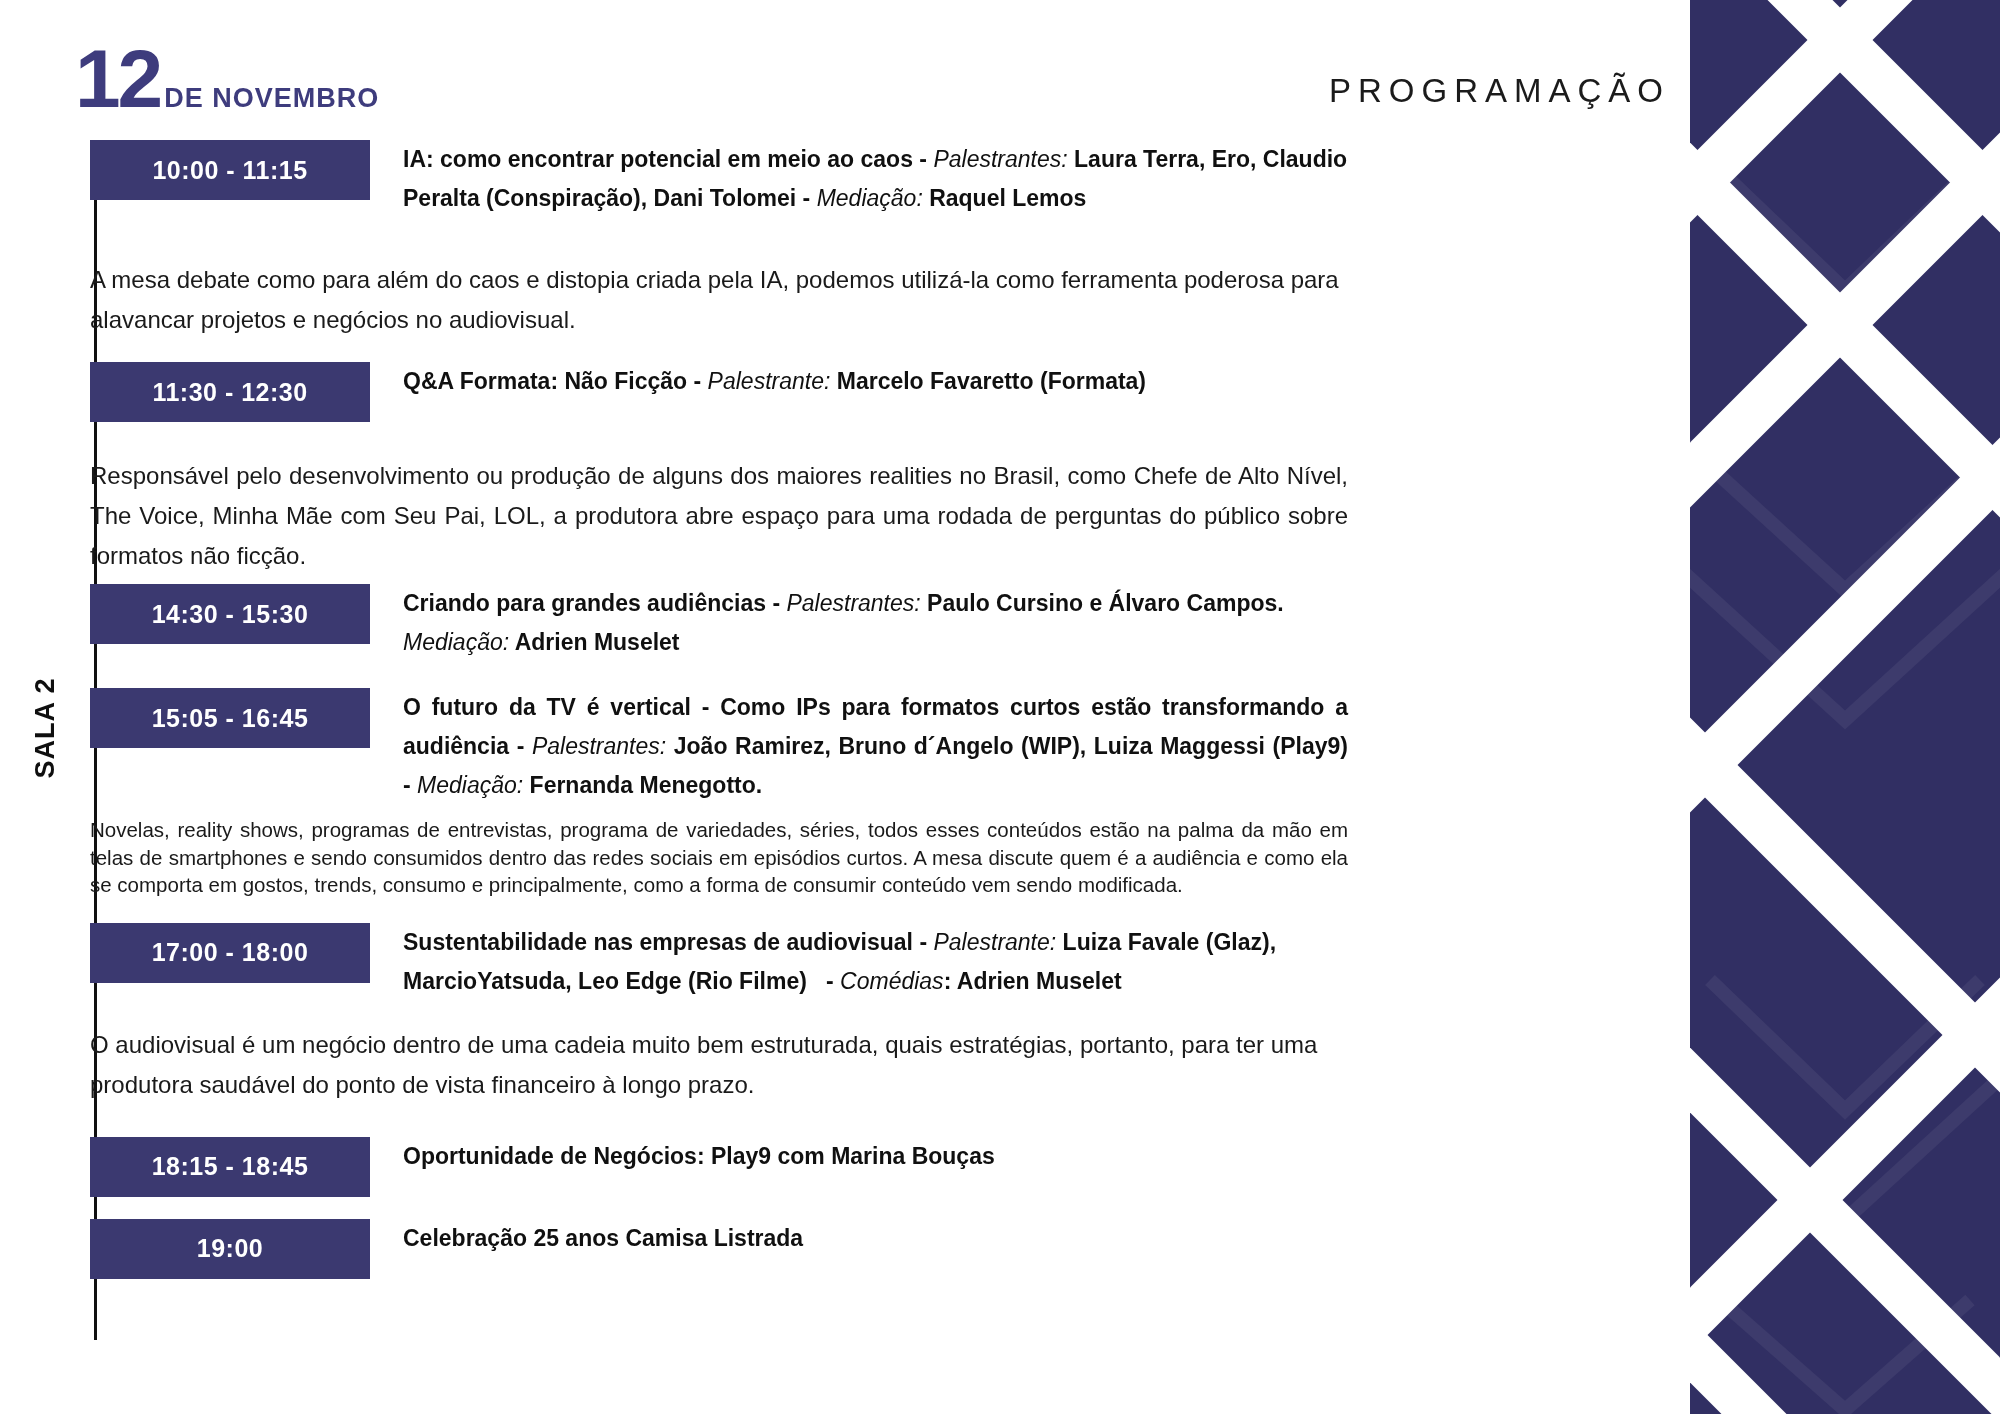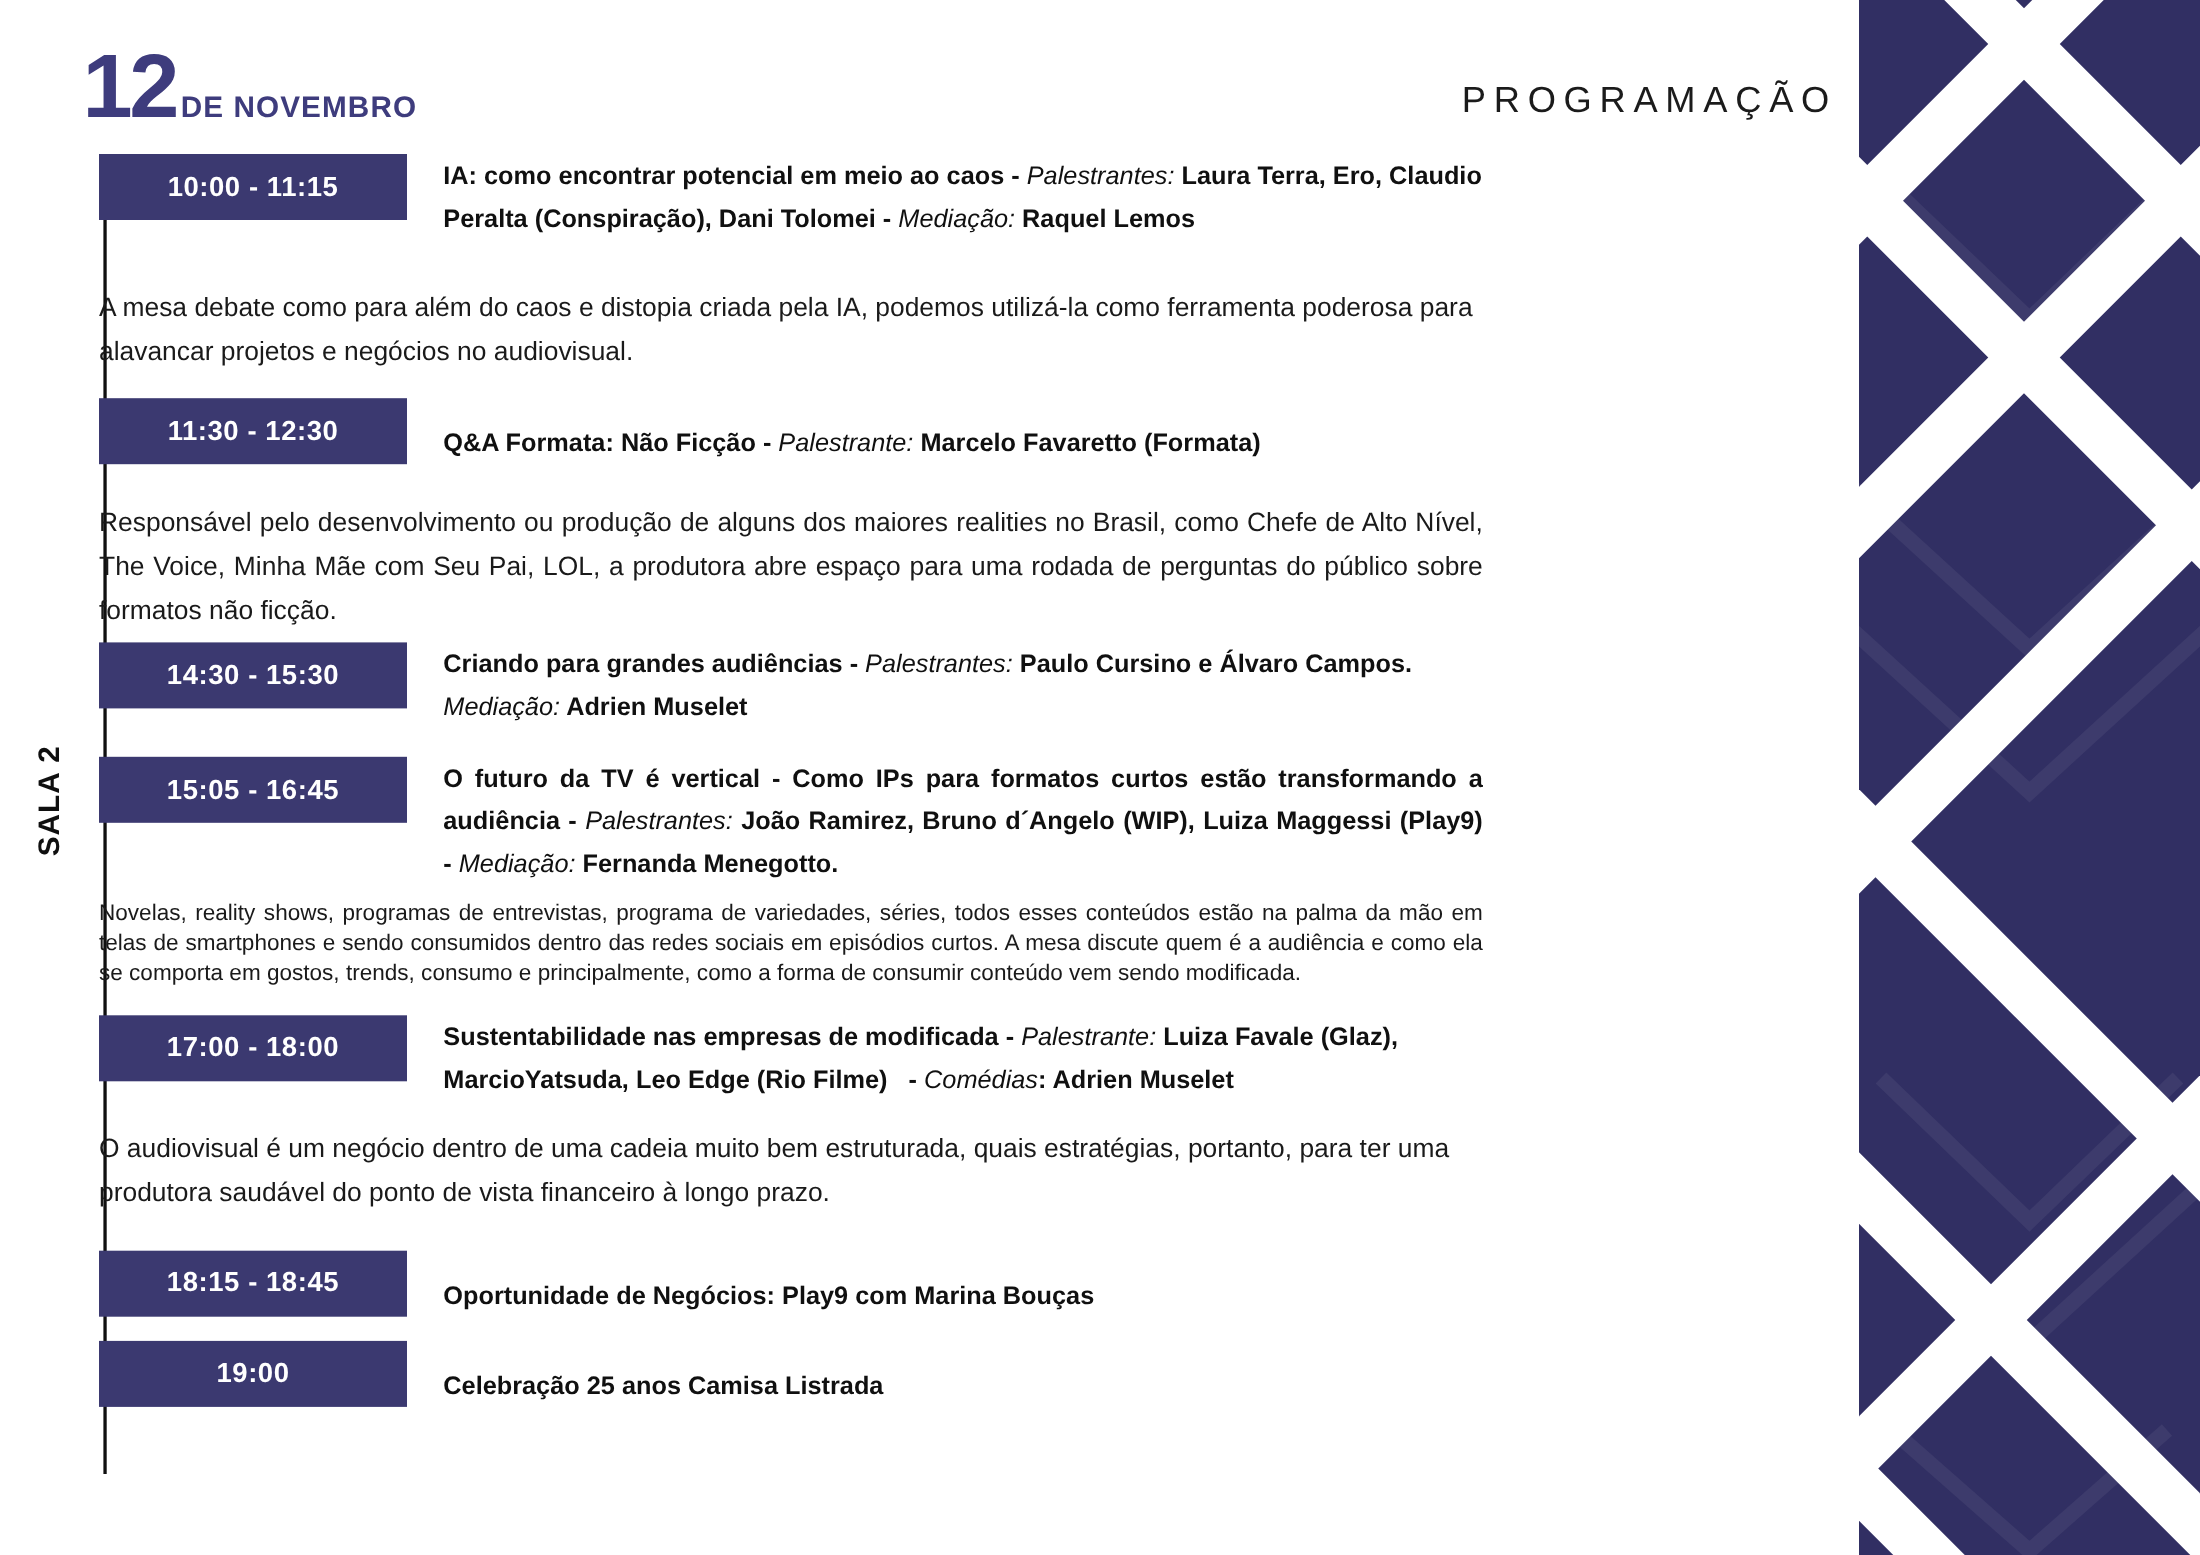--- a/index.html
+++ b/index.html
@@ -35,21 +35,21 @@
     transform:rotate(-90deg);
     font-size:27px;font-weight:700;letter-spacing:1px;color:#0f0f0f;
     text-align:center;
   }
   .rule{
     position:absolute;left:94px;top:148px;width:3px;height:1192px;background:#101010;
   }
   
   .content{position:absolute;left:90px;top:0;width:1258px;}
   .row{display:flex;align-items:flex-start;}
-  .row.vcenter{align-items:flex-end;}
+  .row.vcenter{align-items:flex-start;}
   .badge{
     width:280px;height:60px;flex:none;margin-right:33px;
     background:var(--navy-badge);color:#ffffff;
     display:flex;align-items:center;justify-content:center;
     font-size:25px;font-weight:700;letter-spacing:.5px;
   }
   .title{
     font-size:23px;font-weight:700;line-height:39px;color:#101010;
     flex:1;min-width:0;
   }
@@ -129,21 +129,21 @@
   </div>
 
   <div class="row r4">
     <div class="badge">15:05 - 16:45</div>
     <h3 class="title justify"><span class="run-bold">O futuro da TV é vertical - Como IPs para formatos curtos estão transformando a audiência - </span><span class="run-label">Palestrantes:</span><span class="run-bold"> João Ramirez, Bruno d´Angelo (WIP), Luiza Maggessi (Play9) - </span><span class="run-label">Mediação:</span><span class="run-bold"> Fernanda Menegotto.</span></h3>
   </div>
   <p class="desc d4 small justify">Novelas, reality shows, programas de entrevistas, programa de variedades, séries, todos esses conteúdos estão na palma da mão em telas de smartphones e sendo consumidos dentro das redes sociais em episódios curtos. A mesa discute quem é a audiência e como ela se comporta em gostos, trends, consumo e principalmente, como a forma de consumir conteúdo vem sendo modificada.</p>
 
   <div class="row r5">
     <div class="badge">17:00 - 18:00</div>
-    <h3 class="title"><span class="run-bold">Sustentabilidade nas empresas de modificada - </span><span class="run-label">Palestrante:</span><span class="run-bold"> Luiza Favale (Glaz), MarcioYatsuda, Leo Edge (Rio Filme)&nbsp;&nbsp; - </span><span class="run-label">Comédias</span><span class="run-bold">: Adrien Muselet</span></h3>
+    <h3 class="title"><span class="run-bold">Sustentabilidade nas empresas de audiovisual - </span><span class="run-label">Palestrante:</span><span class="run-bold"> Luiza Favale (Glaz), MarcioYatsuda, Leo Edge (Rio Filme)&nbsp;&nbsp; - </span><span class="run-label">Comédias</span><span class="run-bold">: Adrien Muselet</span></h3>
   </div>
   <p class="desc d5">O audiovisual é um negócio dentro de uma cadeia muito bem estruturada, quais estratégias, portanto, para ter uma produtora saudável do ponto de vista financeiro à longo prazo.</p>
 
   <div class="row r6 vcenter">
     <div class="badge">18:15 - 18:45</div>
     <h3 class="title"><span class="run-bold">Oportunidade de Negócios: Play9 com Marina Bouças</span></h3>
   </div>
 
   <div class="row r7 vcenter">
     <div class="badge">19:00</div>

